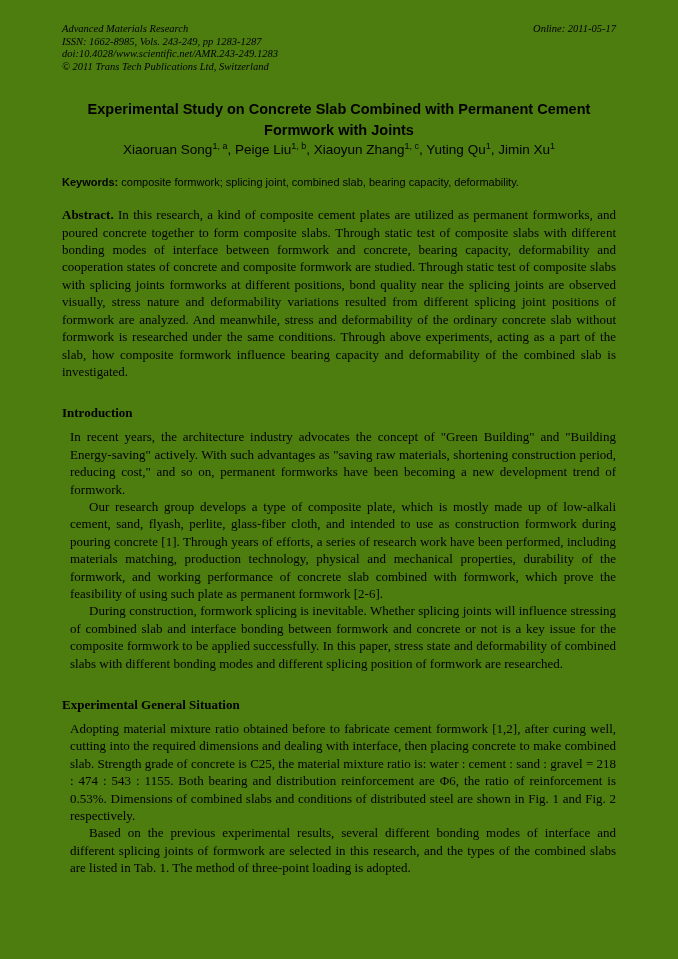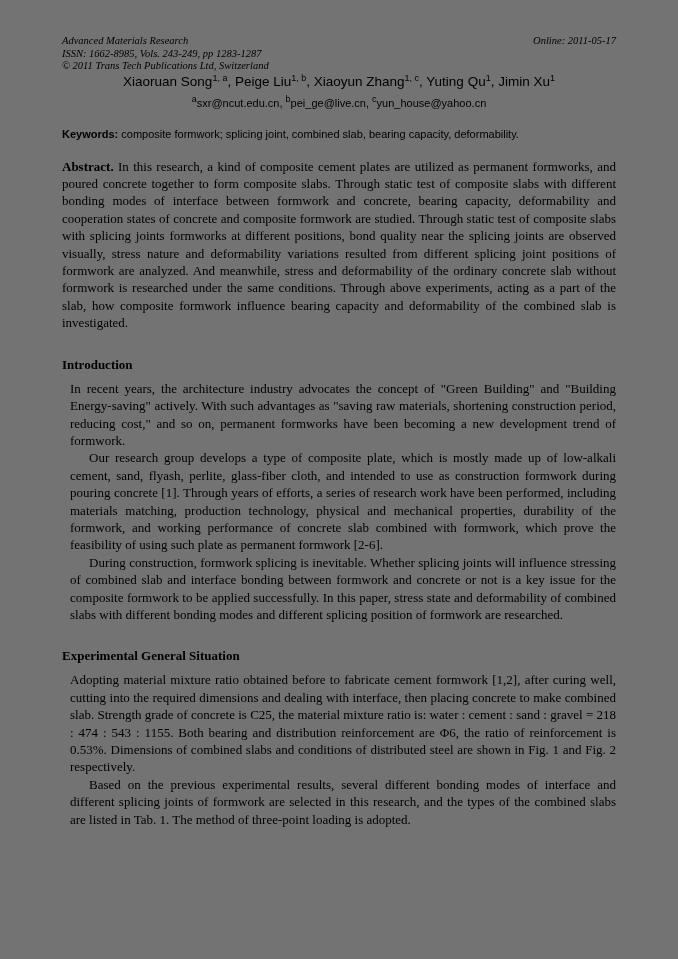--- a/index.html
+++ b/index.html
@@ -5,22 +5,22 @@
   * { margin: 0; padding: 0; box-sizing: border-box; }
   html, body { background: #ffffff; }
   body {
     width: 678px; height: 959px;
     font-family: "Liberation Serif", serif;
     color: #000;
     position: relative;
   }
   .page {
     width: 678px; height: 959px;
-    padding: 35px 62px 0 62px;
-    background: #737373;
+    padding: 23px 62px 0 62px;
+    background: #4d7c0f;
     overflow: hidden;
   }
   .journal-header {
     display: flex;
     justify-content: space-between;
     align-items: flex-start;
     font-style: italic;
     font-size: 10.5px;
     line-height: 1.2;
   }
@@ -81,30 +81,31 @@
 </style>
 </head>
 <body>
 
 <div class="page">
 
   <header class="journal-header">
     <div class="header-left">
       <div>Advanced Materials Research</div>
       <div>ISSN: 1662-8985, Vols. 243-249, pp 1283-1287</div>
+      <div>doi:10.4028/www.scientific.net/AMR.243-249.1283</div>
       <div>© 2011 Trans Tech Publications Ltd, Switzerland</div>
     </div>
     <div class="header-right">Online: 2011-05-17</div>
   </header>
 
+  <h1 class="paper-title">Experimental Study on Concrete Slab Combined with Permanent Cement Formwork with Joints</h1>
 
   <div class="authors-line"><span>Xiaoruan Song</span><sup>1, a</sup><span>, </span><span>Peige Liu</span><sup>1, b</sup><span>, </span><span>Xiaoyun Zhang</span><sup>1, c</sup><span>, </span><span>Yuting Qu</span><sup>1</sup><span>, </span><span>Jimin Xu</span><sup>1</sup></div>
 
 
-  <div class="emails"><sup>a</sup><span>sxr@ncut.edu.cn, </span><sup>b</sup><span>pei_ge@live.cn, </span><sup>c</sup><span>yun_house@yahoo.cn</span></div>
 
   <div class="keywords"><span class="label">Keywords:</span>
     <span>composite formwork; splicing joint, combined slab, bearing capacity, deformability.</span></div>
 
   <p class="abstract"><span class="label">Abstract.</span>
     <span>In this research, a kind of composite cement plates are utilized as permanent formworks, and poured concrete together to form composite slabs. Through static test of composite slabs with different bonding modes of interface between formwork and concrete, bearing capacity, deformability and cooperation states of concrete and composite formwork are studied. Through static test of composite slabs with splicing joints formworks at different positions, bond quality near the splicing joints are observed visually, stress nature and deformability variations resulted from different splicing joint positions of formwork are analyzed. And meanwhile, stress and deformability of the ordinary concrete slab without formwork is researched under the same conditions. Through above experiments, acting as a part of the slab, how composite formwork influence bearing capacity and deformability of the combined slab is investigated.</span></p>
 
   <h2 class="section-heading">Introduction</h2>
   <p class="body-paragraph">In recent years, the architecture industry advocates the concept of "Green Building" and "Building Energy-saving" actively. With such advantages as "saving raw materials, shortening construction period, reducing cost," and so on, permanent formworks have been becoming a new development trend of formwork.</p>
   <p class="body-paragraph indented">Our research group develops a type of composite plate, which is mostly made up of low-alkali cement, sand, flyash, perlite, glass-fiber cloth, and intended to use as construction formwork during pouring concrete [1]. Through years of efforts, a series of research work have been performed, including materials matching, production technology, physical and mechanical properties, durability of the formwork, and working performance of concrete slab combined with formwork, which prove the feasibility of using such plate as permanent formwork [2-6].</p>

